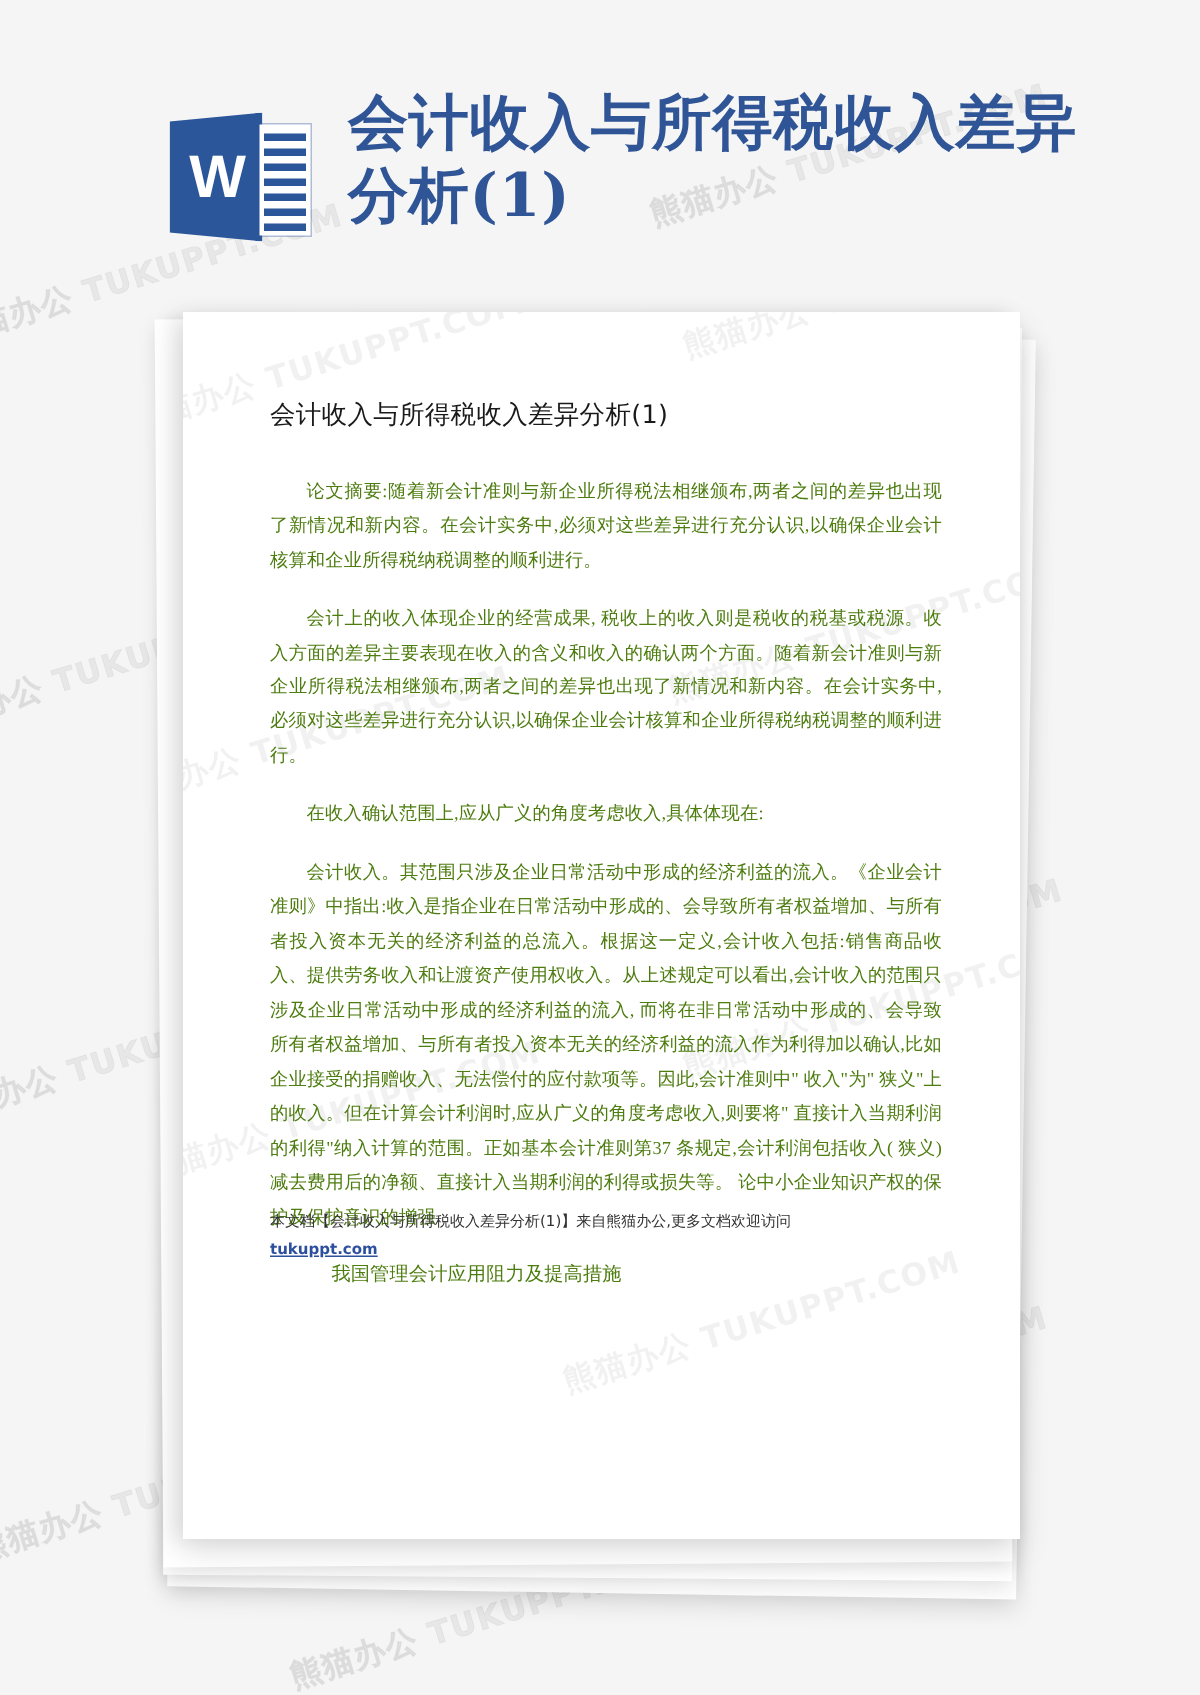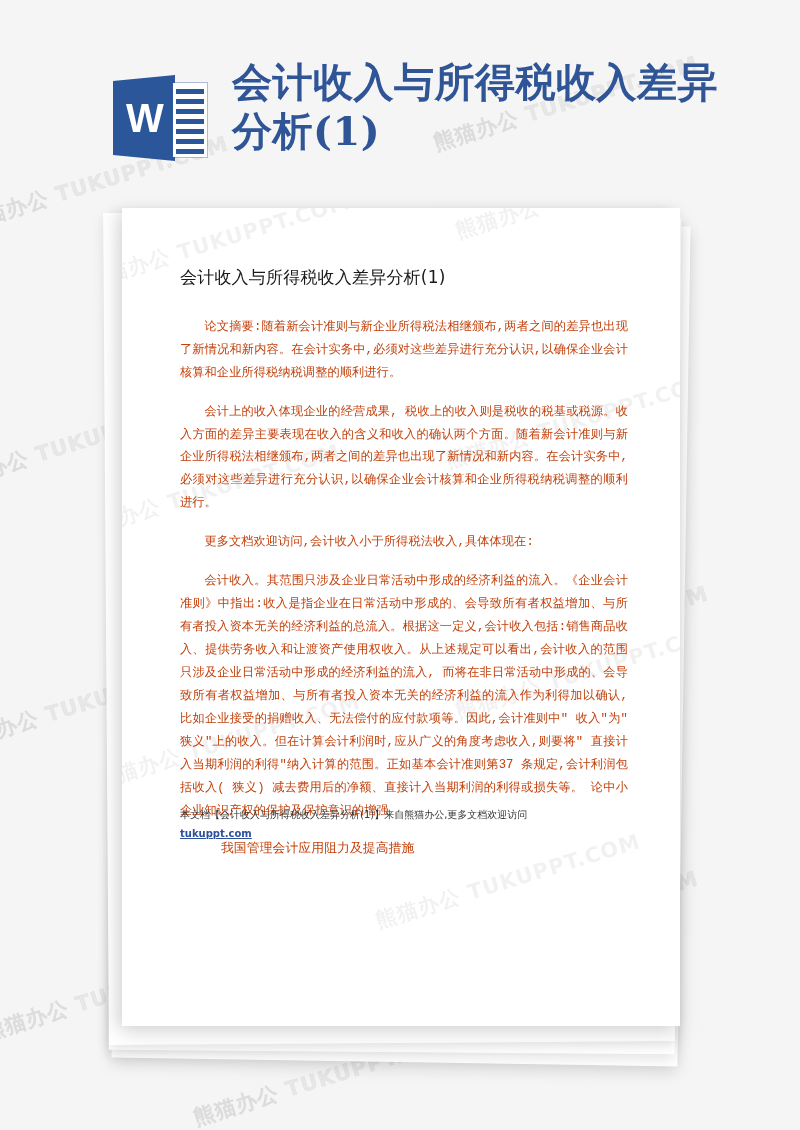--- a/index.html
+++ b/index.html
@@ -173,24 +173,24 @@
   #page-heading {
     font-family: "DejaVu Sans", sans-serif;
     font-size: 17px;
     font-weight: 400;
     color: #1a1a1a;
     line-height: 1.4;
     margin: 0 0 26px 0;
     letter-spacing: 0.2px;
   }
   .para {
-    font-family: Liberation Mono, monospace;
+    font-family: Liberation Serif, serif;
     font-size: 12.2px;
     line-height: 1.88;
-    color: #c2410c;
+    color: #4d7c0f;
     margin: 16px 0 13px 0;
     text-align: justify;
     text-justify: inter-ideograph;
     text-indent: 2em;
     letter-spacing: 0.1px;
   }
   .para.heading-num {
     text-indent: 2em;
     margin-bottom: 13px;
   }
@@ -271,21 +271,21 @@
     <div class="wm-in" style="left:320px; top:240px;">熊猫办公 TUKUPPT.COM</div>
     <div class="wm-in" style="left:-30px; top:560px;">熊猫办公 TUKUPPT.COM</div>
     <div class="wm-in" style="left:330px; top:490px;">熊猫办公 TUKUPPT.COM</div>
     <div class="wm-in" style="left:250px; top:700px;">熊猫办公 TUKUPPT.COM</div>
 
     <div id="doc-body">
       <h1 id="page-heading">会计收入与所得税收入差异分析(1)</h1>
 
       <p class="para">论文摘要:随着新会计准则与新企业所得税法相继颁布,两者之间的差异也出现了新情况和新内容。在会计实务中,必须对这些差异进行充分认识,以确保企业会计核算和企业所得税纳税调整的顺利进行。</p>
       <p class="para">会计上的收入体现企业的经营成果, 税收上的收入则是税收的税基或税源。收入方面的差异主要表现在收入的含义和收入的确认两个方面。随着新会计准则与新企业所得税法相继颁布,两者之间的差异也出现了新情况和新内容。在会计实务中,必须对这些差异进行充分认识,以确保企业会计核算和企业所得税纳税调整的顺利进行。</p>
-      <p class="para sub">更多文档欢迎访问,会计收入小于所得税法收入,具体体现在:</p>
+      <p class="para sub">在收入确认范围上,应从广义的角度考虑收入,具体体现在:</p>
       <p class="para">会计收入。其范围只涉及企业日常活动中形成的经济利益的流入。《企业会计准则》中指出:收入是指企业在日常活动中形成的、会导致所有者权益增加、与所有者投入资本无关的经济利益的总流入。根据这一定义,会计收入包括:销售商品收入、提供劳务收入和让渡资产使用权收入。从上述规定可以看出,会计收入的范围只涉及企业日常活动中形成的经济利益的流入, 而将在非日常活动中形成的、会导致所有者权益增加、与所有者投入资本无关的经济利益的流入作为利得加以确认,比如企业接受的捐赠收入、无法偿付的应付款项等。因此,会计准则中" 收入"为" 狭义"上的收入。但在计算会计利润时,应从广义的角度考虑收入,则要将" 直接计入当期利润的利得"纳入计算的范围。正如基本会计准则第37 条规定,会计利润包括收入( 狭义) 减去费用后的净额、直接计入当期利润的利得或损失等。 论中小企业知识产权的保护及保护意识的增强</p>
       <p class="para tail">我国管理会计应用阻力及提高措施</p>
     </div>
 
     <div id="footer-note">
       <span>本文档【会计收入与所得税收入差异分析(1)】来自熊猫办公,更多文档欢迎访问</span><br>
       <span id="footer-link">tukuppt.com</span>
     </div>
 
   </div>

